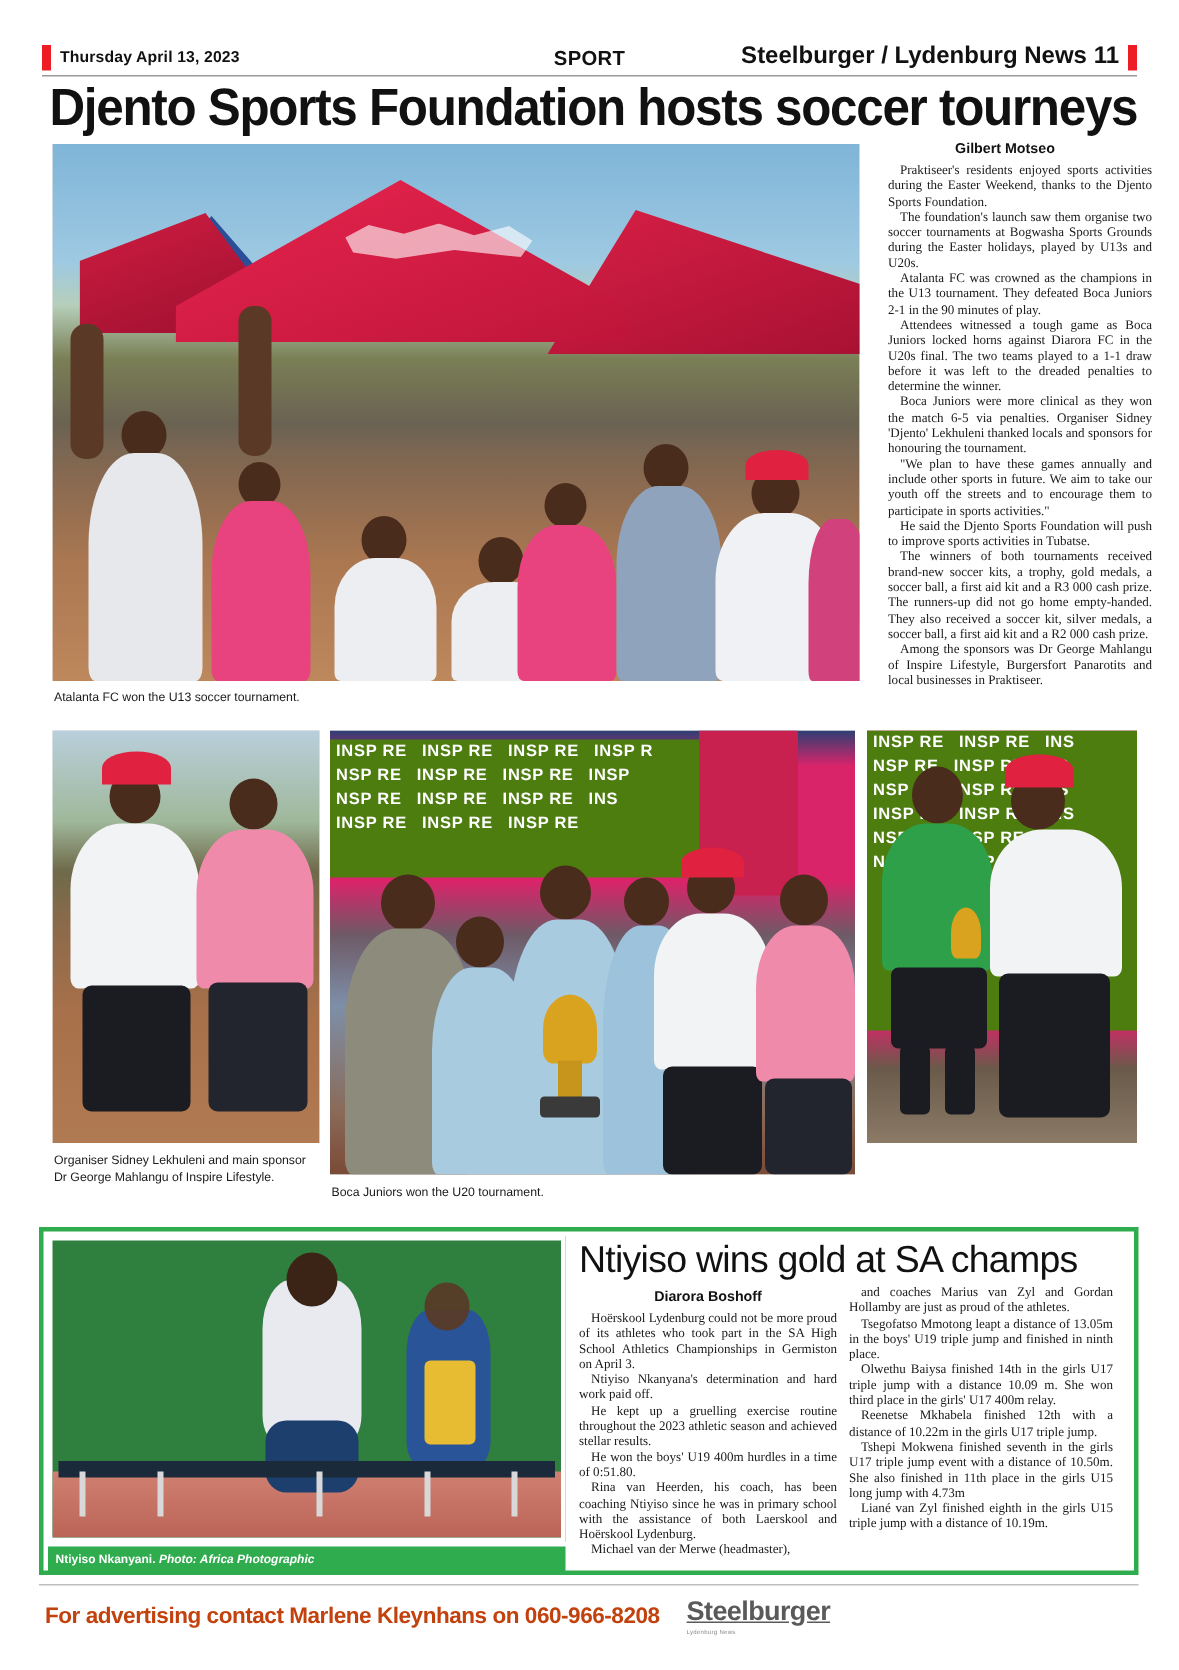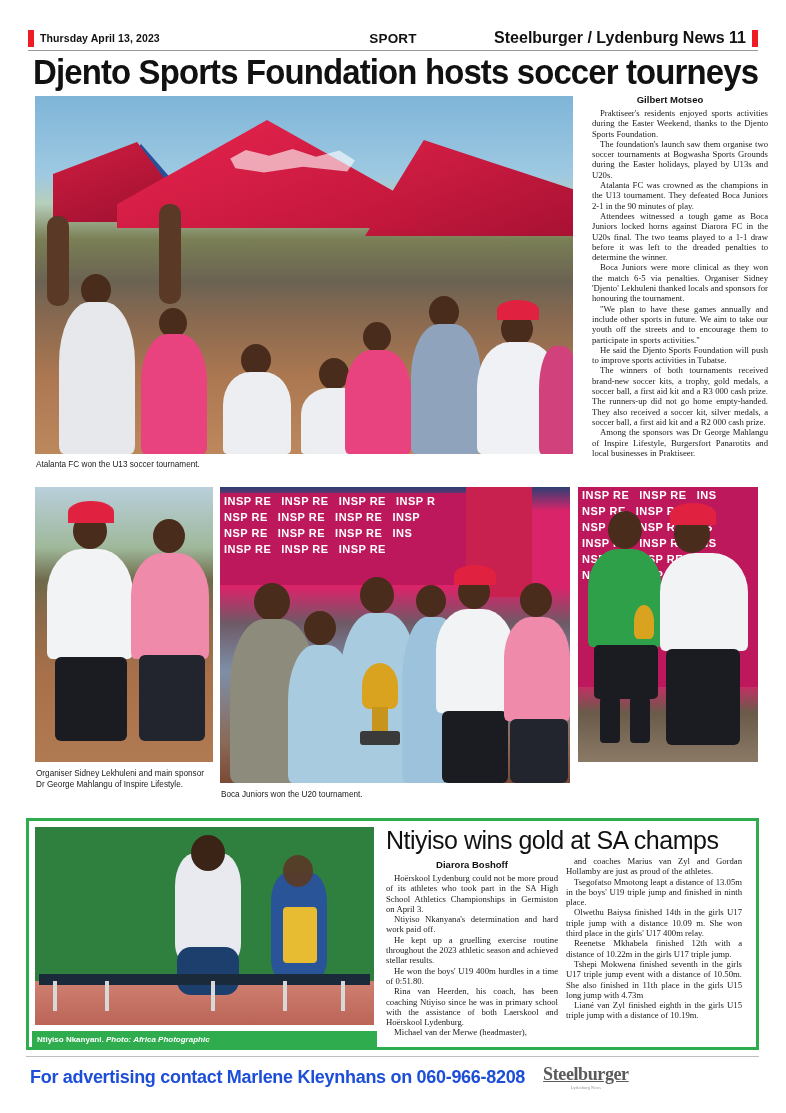--- a/index.html
+++ b/index.html
@@ -100,21 +100,21 @@
     background: linear-gradient(to bottom,#b9cfdc 0%, #9fb89a 22%,
                 #6e6a4a 34%, #8d6a4a 48%, #a9714a 70%, #b07a52 100%);
   }
   #photo-mid2 { left: 220px; top: 487px; width: 350px; height: 296px; }
   #photo-mid2 .sky {
     background: linear-gradient(to bottom,#2d3f73 0%, #d9246a 8%,
                 #d9246a 34%, #6e5a66 46%, #7d8fa8 62%, #8a6a58 86%, #7a4a36 100%);
   }
   .inspire-wall {
     position: absolute; left: 0; top: 6px; width: 250px; height: 92px;
-    background: #be185d;
+    background: #4d7c0f;
   }
   .inspire-row {
     display: flex; gap: 10px; padding: 2px 4px;
     font-size: 11px; font-weight: 800; color: #fff; letter-spacing: .5px;
   }
   #photo-right2 { left: 578px; top: 487px; width: 180px; height: 275px; }
   #photo-right2 .sky {
     background: linear-gradient(to bottom,#d9246a 0%, #d9246a 70%,
                 #6a5a4a 82%, #8a7a66 100%);
   }
@@ -212,25 +212,25 @@
   
   .footer-rule {
     position: absolute; left: 26px; top: 1056px; width: 733px; height: 1px;
     background: #bdbdbd;
   }
   .footer {
     position: absolute; left: 30px; top: 1062px; width: 729px; height: 30px;
     display: flex; align-items: center;
   }
   .footer-text {
-    font-size: 18px; font-weight: 700; color: #1d4ed8; letter-spacing: -0.3px;
+    font-size: 15px; font-weight: 700; color: #c2410c; letter-spacing: -0.3px;
     white-space: nowrap;
   }
   .footer-logo {
-    margin-left: 18px; display: flex; flex-direction: column; align-items: center; font-family: Liberation Serif, serif;
+    margin-left: 18px; display: flex; flex-direction: column; align-items: flex-start;
   }
   .footer-logo .lw {
     font-size: 18px; font-weight: 700; color: #5a5a5a;
     text-decoration: underline; letter-spacing: -0.4px;
   }
   .footer-logo .ls { font-size: 4px; color: #8a8a8a; letter-spacing: .2px; }
 </style>
 </head>
 <body>
 

